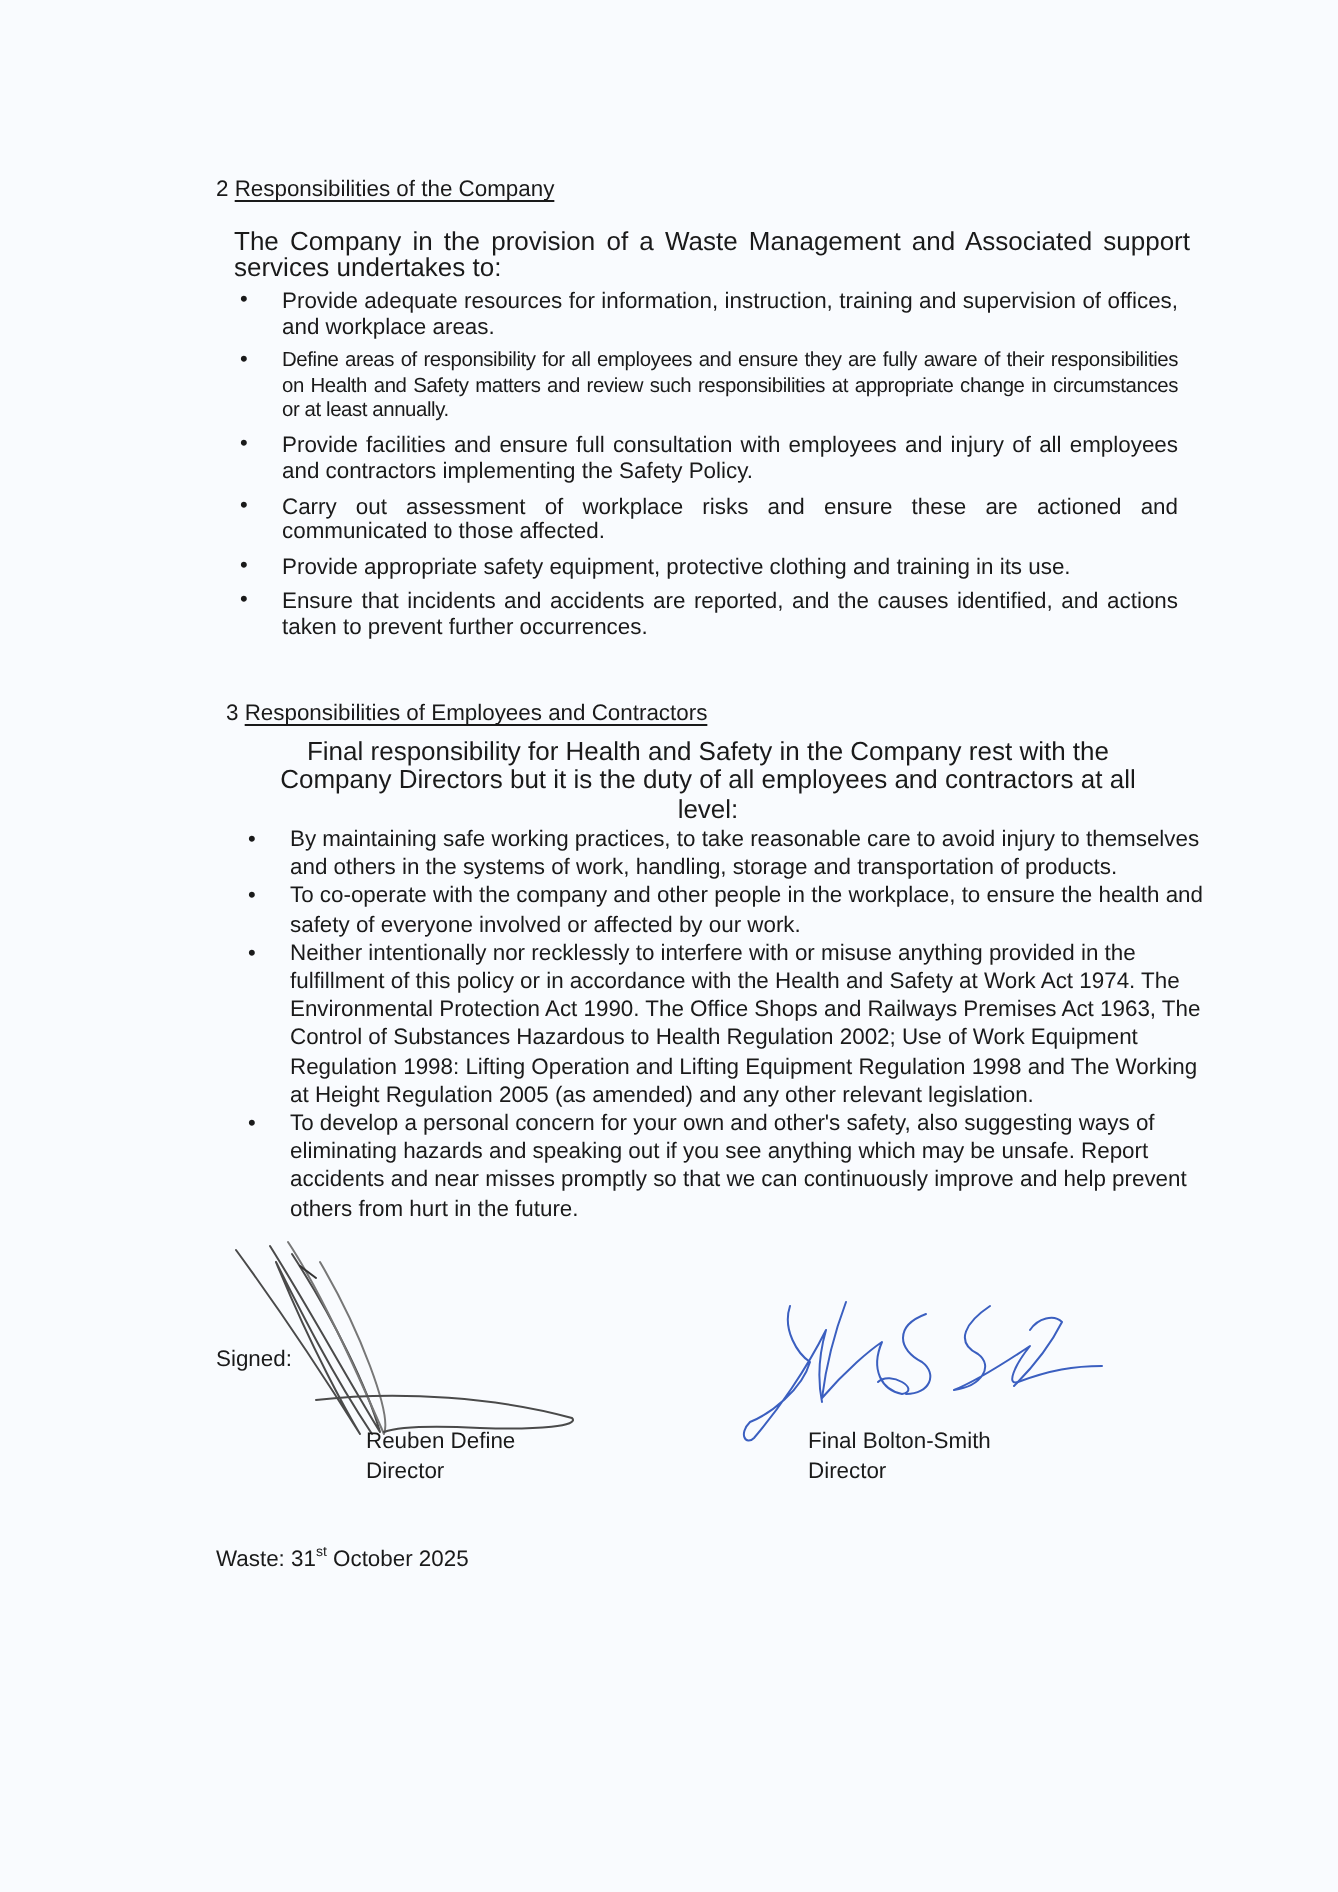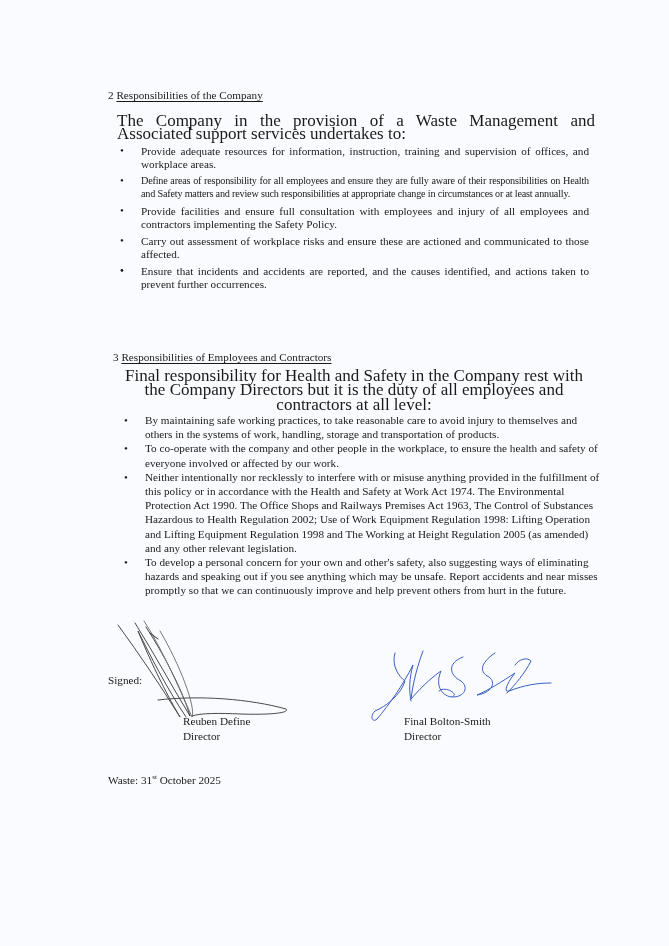--- a/index.html
+++ b/index.html
@@ -4,24 +4,24 @@
 <style>
   html, body { margin: 0; padding: 0; }
   body {
     width: 669px; height: 946px;
     background: #f9fbfe;
     position: relative;
     overflow: hidden;
     font-family: "Liberation Sans", sans-serif;
     color: #1a1a1a;
   }
-  .abs { position: absolute; font-family: Liberation Serif, serif; }
+  .abs { position: absolute; }
   .heading { font-size: 11.2px; white-space: nowrap; }
   .heading .u { text-decoration: underline; text-underline-offset: 2px; }
-  .para { font-size: 17px; line-height: 13.4px; }
+  .para { font-size: 13px; line-height: 13.4px; }
   .just { text-align: justify; }
   ul.blist { list-style: none; margin: 0; padding: 0; }
   ul.blist li { position: relative; }
   ul.blist li .bullet { position: absolute; font-size: 11px; }
   .s2 li { margin-bottom: 5px; font-size: 11.2px; line-height: 12.6px; text-align: justify; }
   .s2 li .bullet { left: -21px; top: -1px; }
   .s2 li.tight { font-size: 10.2px; letter-spacing: -0.2px; line-height: 12.4px; }
   .s3 li { font-size: 11.2px; line-height: 14.2px; }
   .s3 li .bullet { left: -21px; top: 0px; }
   .sig-name { font-size: 11.2px; line-height: 14.5px; }
@@ -36,21 +36,21 @@
   <span class="u">Responsibilities of the Company</span>
 </div>
 
 <div class="abs para just" style="left:117px; top:114px; width:478px;">The Company in the provision of a Waste Management and Associated support services undertakes to:</div>
 
 <ul class="abs blist s2" style="left:141px; top:145px; width:448px;">
   <li><span class="bullet">•</span><span>Provide adequate resources for information, instruction, training and supervision of offices, and workplace areas.</span></li>
   <li class="tight"><span class="bullet">•</span><span>Define areas of responsibility for all employees and ensure they are fully aware of their responsibilities on Health and Safety matters and review such responsibilities at appropriate change in circumstances or at least annually.</span></li>
   <li><span class="bullet">•</span><span>Provide facilities and ensure full consultation with employees and injury of all employees and contractors implementing the Safety Policy.</span></li>
   <li><span class="bullet">•</span><span>Carry out assessment of workplace risks and ensure these are actioned and communicated to those affected.</span></li>
-  <li><span class="bullet">•</span></li>
+  <li><span class="bullet">•</span><span>Provide appropriate safety equipment, protective clothing and training in its use.</span></li>
   <li><span class="bullet">•</span><span>Ensure that incidents and accidents are reported, and the causes identified, and actions taken to prevent further occurrences.</span></li>
 </ul>
 
 <div class="abs heading" style="left:113px; top:351px;">
   <span>3</span>
   <span class="u">Responsibilities of Employees and Contractors</span>
 </div>
 
 <div class="abs para" style="left:124px; top:369px; width:460px; line-height:14.4px;text-align:center;">Final responsibility for Health and Safety in the Company rest with the Company Directors but it is the duty of all employees and contractors at all level:</div>
 

